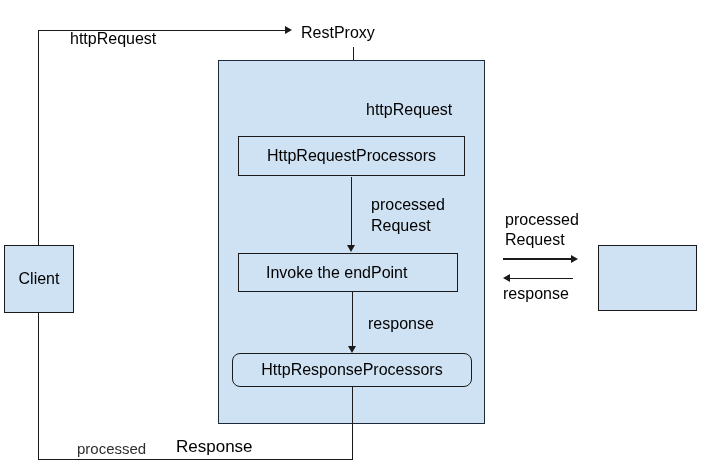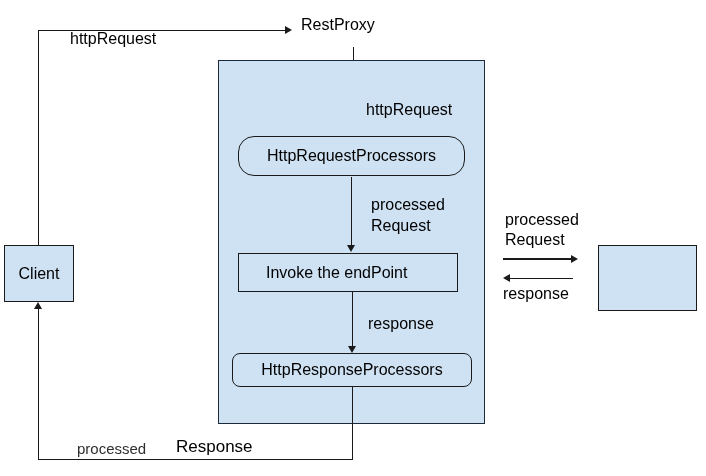--- a/index.html
+++ b/index.html
@@ -77,27 +77,27 @@
   <div class="line" style="left:351.5px; top:387px; width:1.5px; height:73px;"></div>
   <div class="line" style="left:38px; top:458.5px; width:315px; height:1.5px;"></div>
   <div class="line" style="left:37.5px; top:308px; width:1.5px; height:151px;"></div>
   <div class="ah ah-up" style="left:34px; top:302px;"></div>
 
   <div class="line" style="left:503px; top:258px; width:69px; height:1.5px;"></div>
   <div class="ah ah-right" style="left:571px; top:255px;"></div>
   <div class="line" style="left:509px; top:277.5px; width:64px; height:1.5px;"></div>
   <div class="ah ah-left" style="left:503px; top:274px;"></div>
 
-  <div class="node center" style="left:4px; top:245px; width:70px; height:57px;">
+  <div class="node center" style="left:4px; top:245px; width:70px; height:68px;">
     <span>Client</span>
   </div>
 
-  <div class="lbl" style="left:301px; top:16px;">RestProxy</div>
+  <div class="lbl" style="left:301px; top:24px;">RestProxy</div>
 
-  <div class="inner-box center" style="left:238px; top:136px; width:227px; height:40px;border-radius:16px;">
+  <div class="inner-box center" style="left:238px; top:136px; width:227px; height:40px;">
     <span>HttpRequestProcessors</span>
   </div>
 
   <div class="inner-box" style="left:238px; top:253px; width:220px; height:39px; padding-left:27px;">
     <span>Invoke the endPoint</span>
   </div>
 
   <div class="inner-box center" style="left:232px; top:353px; width:240px; height:34px;border-radius:8px;">
     <span>HttpResponseProcessors</span>
   </div>

